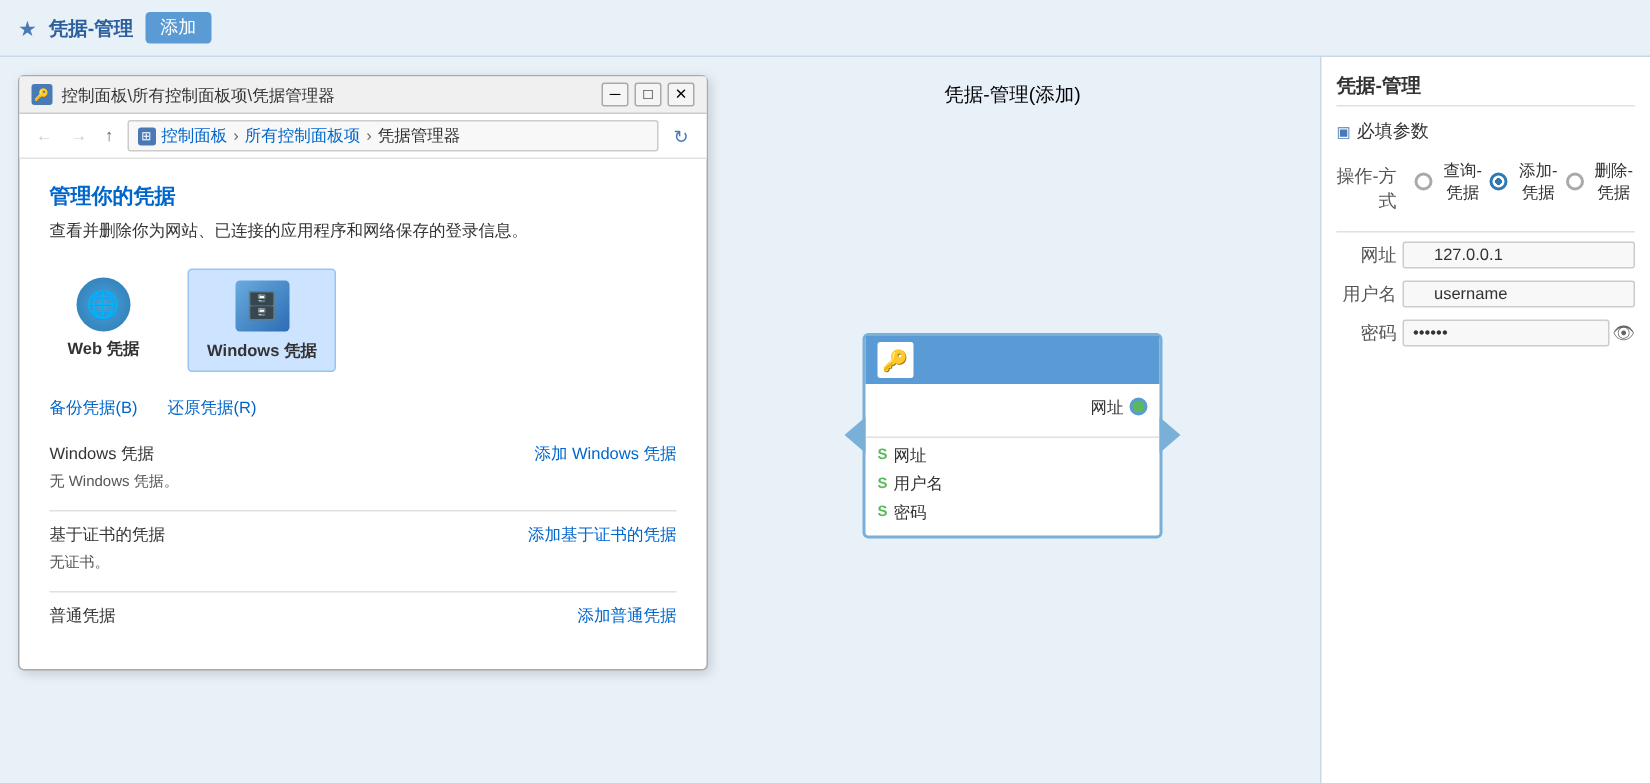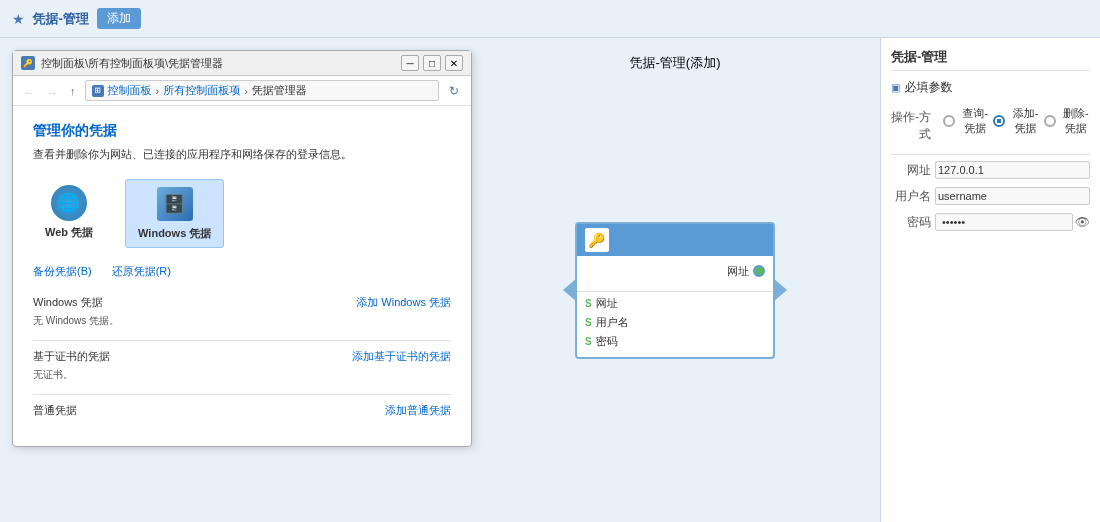--- a/index.html
+++ b/index.html
@@ -453,21 +453,21 @@
       font-size: 12px;
       color: #555;
       text-align: right;
       min-width: 40px;
     }
     .field-value {
       font-size: 11px;
       color: #333;
       background: #f8f8f8;
       border: 1px solid #ccc;
-      padding: 2px 2px;
+      padding: 2px 20px;
       border-radius: 2px;
       flex: 1;
     }
     .password-field {
       display: flex;
       align-items: center;
       flex: 1;
       gap: 2px;
     }
     .password-dots {

